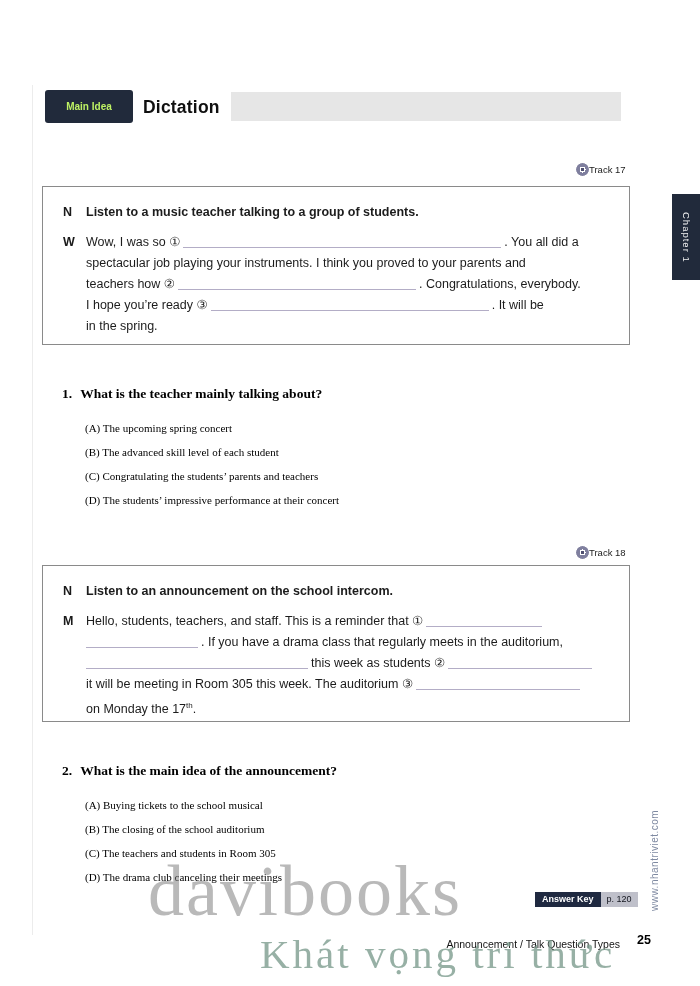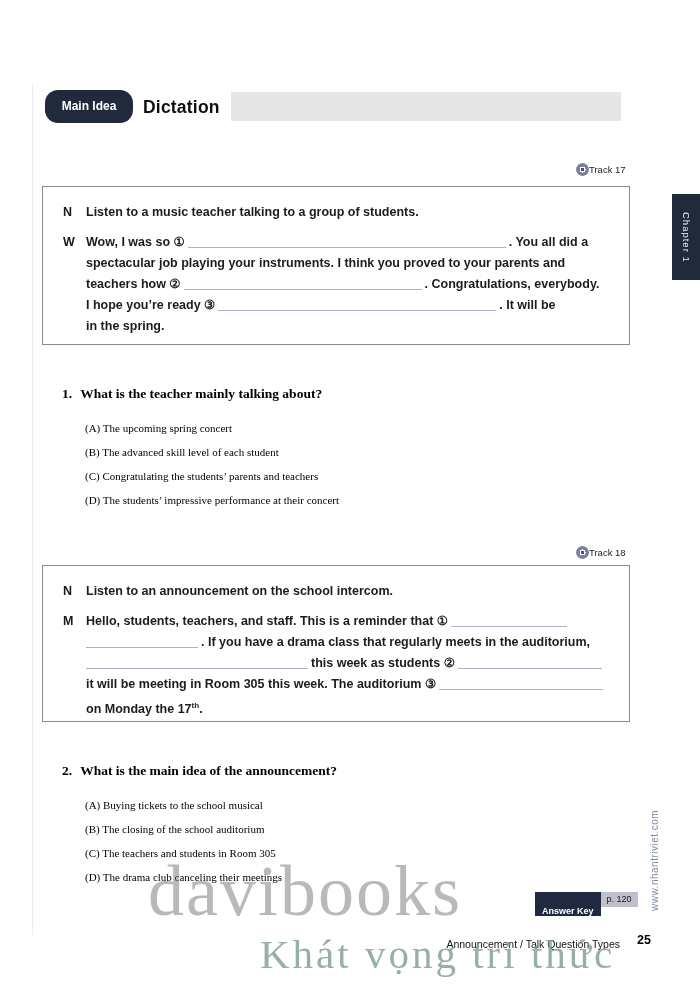--- a/index.html
+++ b/index.html
@@ -4,57 +4,57 @@
 <style>
   * { margin:0; padding:0; box-sizing:border-box; }
   html,body { background:#ffffff; }
   .page { position:relative; width:700px; height:986px; background:#ffffff;
           font-family:"Liberation Sans", sans-serif; overflow:hidden; }
 
   .edge-line { position:absolute; left:32px; top:85px; width:1px; height:850px; background:#ececec; }
 
   
   .section-tab { position:absolute; left:45px; top:90px; width:88px; height:33px;
-                 background:#212a3b; color:#ffffff; font-size:12px; font-weight:bold;
-                 text-align:center; line-height:33px; border-radius:13px; }
+                 background:#212a3b; color:#bef264; font-size:10px; font-weight:bold;
+                 text-align:center; line-height:33px; border-radius:3px; }
   .page-title  { position:absolute; left:143px; top:97px; font-size:17.5px; font-weight:bold;
                  color:#101010; letter-spacing:.2px; }
   .header-bar  { position:absolute; left:231px; top:92px; width:390px; height:29px; background:#e6e6e6; }
 
   .chapter-tab { position:absolute; left:672px; top:194px; width:28px; height:86px;
                  background:#212a3b; color:#f2f2f2; writing-mode:vertical-rl;
                  text-align:center; font-size:9.5px; letter-spacing:1px; line-height:28px; }
 
   
   .track { position:absolute; display:flex; align-items:center; gap:0; font-size:9.5px; color:#1c1c1c; }
   .track-icon { width:13px; height:13px; border-radius:50%; flex:0 0 13px;
                 background:radial-gradient(circle, #4e4e70 0 1.5px, #ffffff 1.5px 3px, #7f7f9e 3px 6.5px, rgba(0,0,0,0) 6.5px); }
 
   
   .dict-box { position:absolute; left:42px; width:588px; border:1px solid #8a8a8a;
               background:#fff; padding:15px 14px 0 20px; }
   .drow { display:flex; margin-bottom:9px; }
   .speaker { width:23px; flex:0 0 23px; font-weight:bold; font-size:12.5px; color:#1a1a1a; line-height:21px; }
-  .dcontent { flex:1; font-size:12.5px; color:#1c1c1c; line-height:21px; overflow:hidden;font-weight:bold; }
+  .dcontent { flex:1; font-size:12.5px; color:#1c1c1c; line-height:21px; overflow:hidden; }
   .instruction { font-weight:bold; }
   .dline { min-height:21px; white-space:nowrap; }
   .blank { display:inline-block; border-bottom:1px solid #b3adc6; height:12px;
            margin:0 3px; vertical-align:-2px; }
   sup.th { font-size:8px; vertical-align:super; }
 
   
   .question { position:absolute; left:62px; font-family:"Liberation Serif", serif; color:#000; }
   .qtitle { font-size:13.5px; font-weight:bold; }
   .qnum { margin-right:8px; }
   .options { margin:14px 0 0 23px; }
   .option { font-size:11px; line-height:24px; white-space:nowrap; }
 
   
   .answer-key { position:absolute; left:535px; top:892px; display:flex; height:15px; font-size:9px; z-index:3; }
-  .ak-label { background:#1f2940; color:#ffffff; font-weight:bold; padding:12px 7px; line-height:15px; }
+  .ak-label { background:#1f2940; color:#ffffff; font-weight:bold; padding:0 7px; line-height:15px; }
   .ak-page  { background:#bfc0ca; color:#14161f; padding:0 6px; line-height:15px; }
 
   
   .footer-title { position:absolute; right:80px; top:938px; font-size:10.5px; color:#141414; z-index:2; }
   .page-number  { position:absolute; left:637px; top:933px; font-size:12.5px; font-weight:bold; color:#000; }
   .website { position:absolute; left:649px; top:783px; height:128px; writing-mode:vertical-rl;
              transform:rotate(180deg); font-size:10px; color:#7e89a1; letter-spacing:.5px; }
 
   
   .wm-main { position:absolute; left:148px; top:850px; font-size:72px; letter-spacing:2px;

